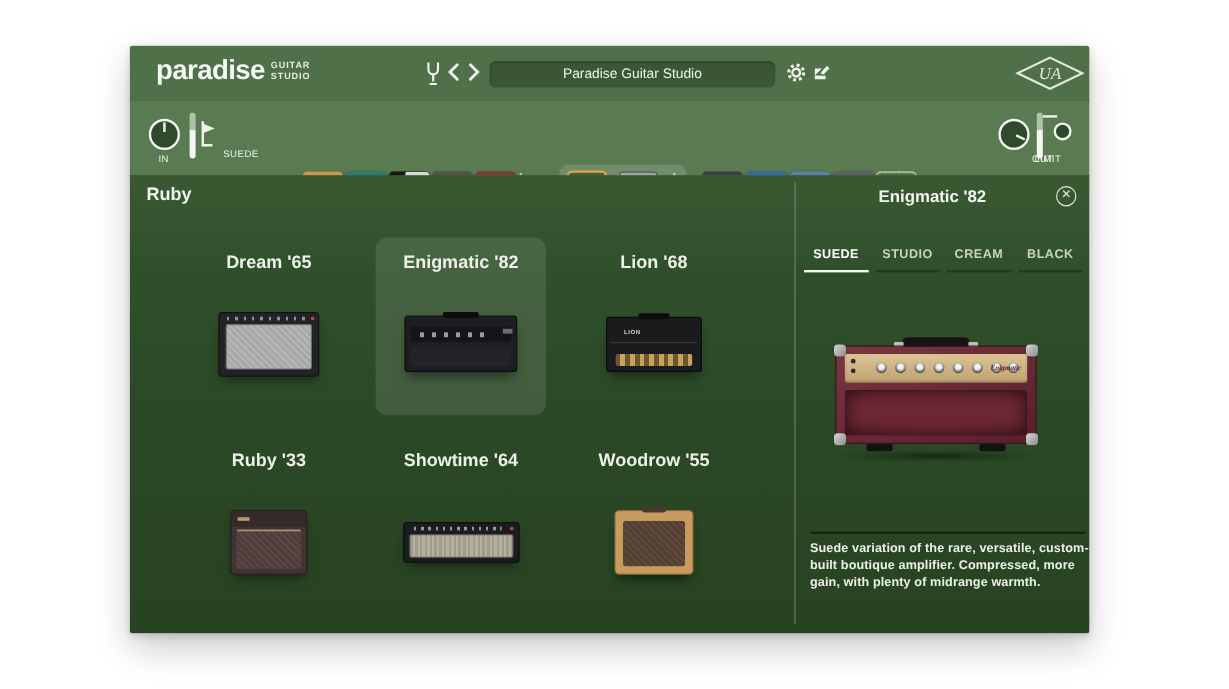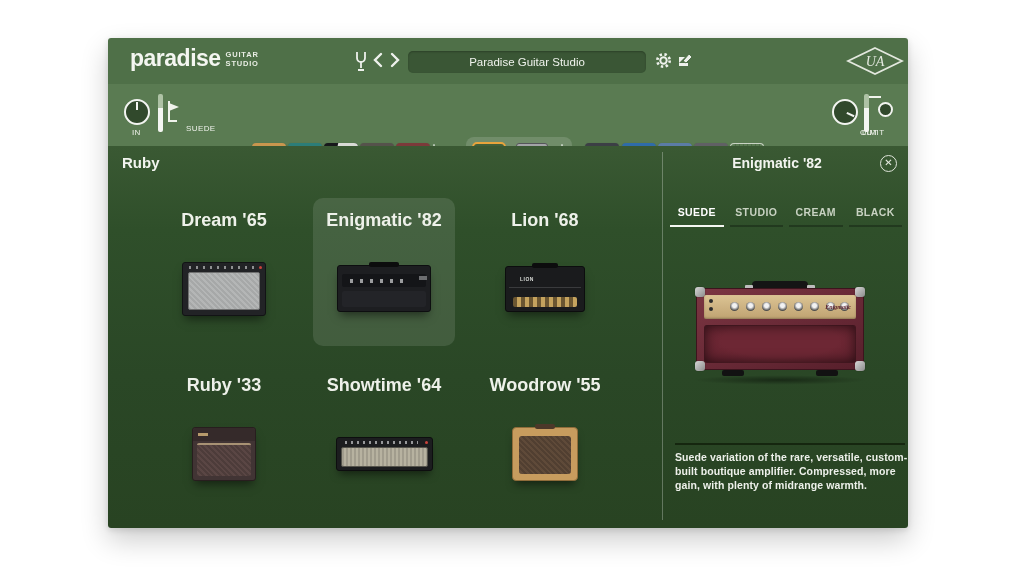--- a/index.html
+++ b/index.html
@@ -55,21 +55,21 @@
 
   
   .main{position:absolute;left:0;top:108px;width:800px;height:382px;
     background:linear-gradient(180deg,#3a5933 0%,#2f4f2a 22%,#2a4726 60%,#284322 100%);}
   .amps-title{position:absolute;left:14px;top:8px;font-size:15px;font-weight:700;color:#f2f4ef;}
   .vdivider{position:absolute;left:554px;top:6px;width:1px;height:368px;background:rgba(255,255,255,.28);}
 
   .amp-card{position:absolute;width:142px;height:148px;border-radius:10px;cursor:pointer;
     display:flex;flex-direction:column;align-items:center;}
   .amp-card.selected{background:rgba(255,255,255,.11);}
-  .amp-card .name{margin-top:12px;font-size:18px;font-weight:700;color:#eef1ea;}
+  .amp-card .name{margin-top:12px;font-size:15px;font-weight:700;color:#eef1ea;}
   .thumb-zone{flex:1;display:flex;align-items:center;justify-content:center;width:100%;}
   .thumb{position:relative;box-shadow:0 6px 9px -3px rgba(0,0,0,.5);}
 
   
   .t-dream{width:82px;height:52px;background:#222326;border-radius:3px;border:1px solid #121315;}
   .t-dream .knobrow{position:absolute;left:6px;right:10px;top:3px;height:3px;
     background:repeating-linear-gradient(90deg,#8f9092 0 2px,transparent 2px 7px);}
   .t-dream .grille{position:absolute;left:5px;right:5px;top:9px;bottom:5px;background:
     repeating-linear-gradient(45deg,rgba(0,0,0,.08) 0 2px,transparent 2px 4px),#b4b6b6;
     border:1px solid #6f7070;border-radius:2px;}

